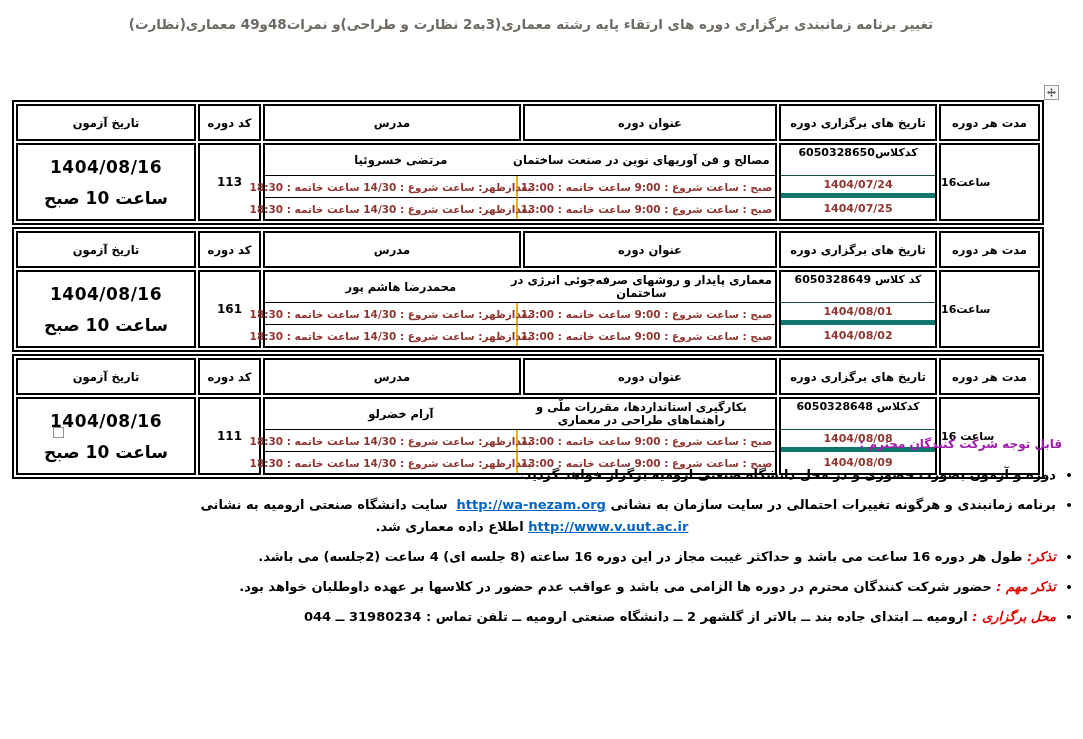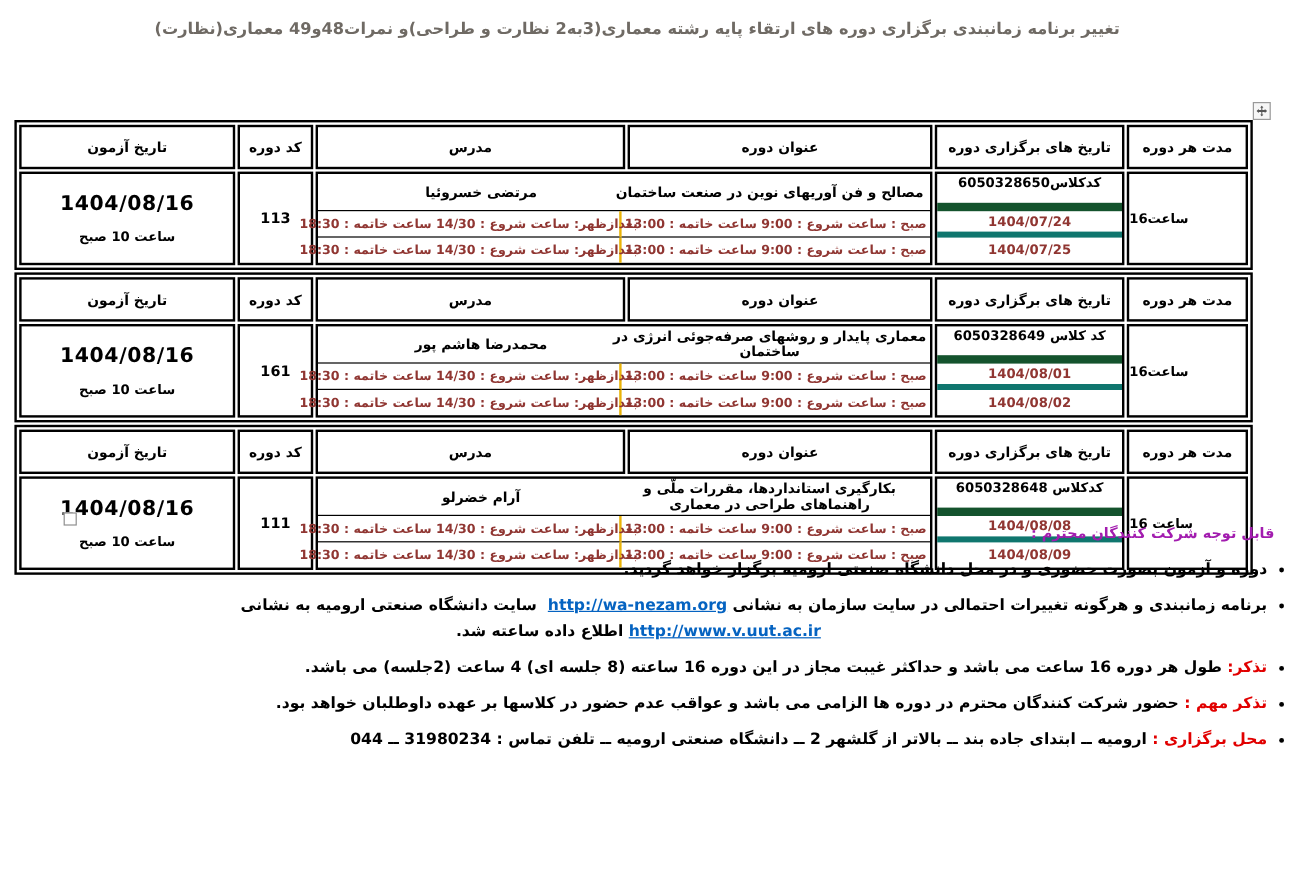--- a/index.html
+++ b/index.html
@@ -25,46 +25,46 @@
     font-weight:bold;color:#000;vertical-align:middle;}
   .c-dur{width:101px;}.c-dates{width:158px;}.c-title{width:254px;}
   .c-instr{width:258px;}.c-code{width:63px;}.c-exam{width:180px;}
   table.sec th{height:37px;font-size:11.5px;text-align:center;}
   th.blue{color:#2e5fa8;}
   
   .duration-cell{font-size:11px;direction:ltr;}
   
   .exam-cell{text-align:center;color:#903632;}
   .exam-date{font-size:17px;letter-spacing:.5px;}
-  .exam-time{font-size:11px;margin-top:11px;}
+  .exam-time{font-size:17px;margin-top:11px;}
   
   .code-cell{text-align:center;font-size:12px;direction:ltr;}
   
   .dates-cell,.main-cell{padding:0;vertical-align:top;}
   .dates-grid{display:grid;grid-template-rows:31px 22px 21px;}
-  .dg-code{border-bottom:7px solid #14532d;text-align:center;font-size:11px;padding-top:1px;box-sizing:border-box;}
+  .dg-code{border-bottom:1px solid #14532d;text-align:center;font-size:11px;padding-top:1px;box-sizing:border-box;}
   .dg-date{display:flex;align-items:center;justify-content:center;color:#903632;
     font-size:11px;border-bottom:5px solid #0f766e;box-sizing:border-box;}
   .dg-date.last{border-bottom:none;}
   
   .main-grid{display:grid;grid-template-columns:50.4% 49.6%;grid-template-rows:31px 22px 21px;}
   .mg-r1{grid-column:1/3;display:flex;align-items:center;border-bottom:1px solid #000;box-sizing:border-box;}
   .mg-title{flex:1.25;text-align:center;font-size:11.5px;line-height:13px;}
   .mg-instr{flex:1;text-align:center;font-size:11.5px;padding-left:29px;}
   .mg-cell{display:flex;align-items:center;justify-content:center;color:#903632;
     font-size:10.5px;border-bottom:1px solid #000;box-sizing:border-box;white-space:nowrap;}
   .mg-afternoon{border-right:2px solid #eab308;}
   .mg-cell.last{border-bottom:none;}
   
   .notes{position:absolute;top:437px;left:0;width:1083px;}
   .notes-heading{text-align:right;padding-left:0;padding-right:21px;color:#a21caf;
     font-weight:bold;font-size:12px;}
   ul.note-list{margin:13px 0 0 0;padding:0 27px 0 8px;list-style-type:disc;}
   ul.note-list li{font-size:13px;font-weight:bold;color:#000;margin-bottom:9px;line-height:21px;}
-  .note-label{color:#e10000;}
+  .note-label{color:#e10000;font-style:italic;}
   a.doc-link{color:#0563c1;text-decoration:underline;font-weight:bold;direction:ltr;unicode-bidi:embed;}
   .b2-line2{text-align:center;margin-top:1px;}
 </style>
 </head>
 <body>
 
 <div class="doc-title">
   <div class="line1">تغییر برنامه زمانبندی برگزاری دوره های ارتقاء پایه رشته معماری(3به2 نظارت و طراحی)و نمرات48و49 معماری(نظارت)</div>
 </div>
 
@@ -225,21 +225,21 @@
 <div class="resize-handle"></div>
 
 <div class="notes">
   <div class="notes-heading">قابل توجه شرکت کنندگان محترم :</div>
   <ul class="note-list">
     <li>
       <span>دوره و آزمون بصورت حضوری و در محل دانشگاه صنعتی ارومیه برگزار خواهد گردید.</span>
     </li>
     <li>
       <div class="b2-line1"><span>برنامه زمانبندی و هرگونه تغییرات احتمالی در سایت سازمان به نشانی</span> <a class="doc-link">http://wa-nezam.org</a>&nbsp;&nbsp;<span>سایت دانشگاه صنعتی ارومیه به نشانی</span></div>
-      <div class="b2-line2"><a class="doc-link">http://www.v.uut.ac.ir</a> <span>اطلاع داده ساعته شد.</span></div>
+      <div class="b2-line2"><a class="doc-link">http://www.v.uut.ac.ir</a> <span>اطلاع داده معماری شد.</span></div>
     </li>
     <li>
       <span class="note-label">تذکر:</span> <span>طول هر دوره 16 ساعت می باشد و حداکثر غیبت مجاز در این دوره 16 ساعته (8 جلسه ای) 4 ساعت (2جلسه) می باشد.</span>
     </li>
     <li>
       <span class="note-label">تذکر مهم :</span> <span>حضور شرکت کنندگان محترم در دوره ها الزامی می باشد و عواقب عدم حضور در کلاسها بر عهده داوطلبان خواهد بود.</span>
     </li>
     <li>
       <span class="note-label">محل برگزاری :</span> <span>ارومیه ــ ابتدای جاده بند ــ بالاتر از گلشهر 2 ــ دانشگاه صنعتی ارومیه ــ تلفن تماس : 31980234 ــ 044</span>
     </li>

